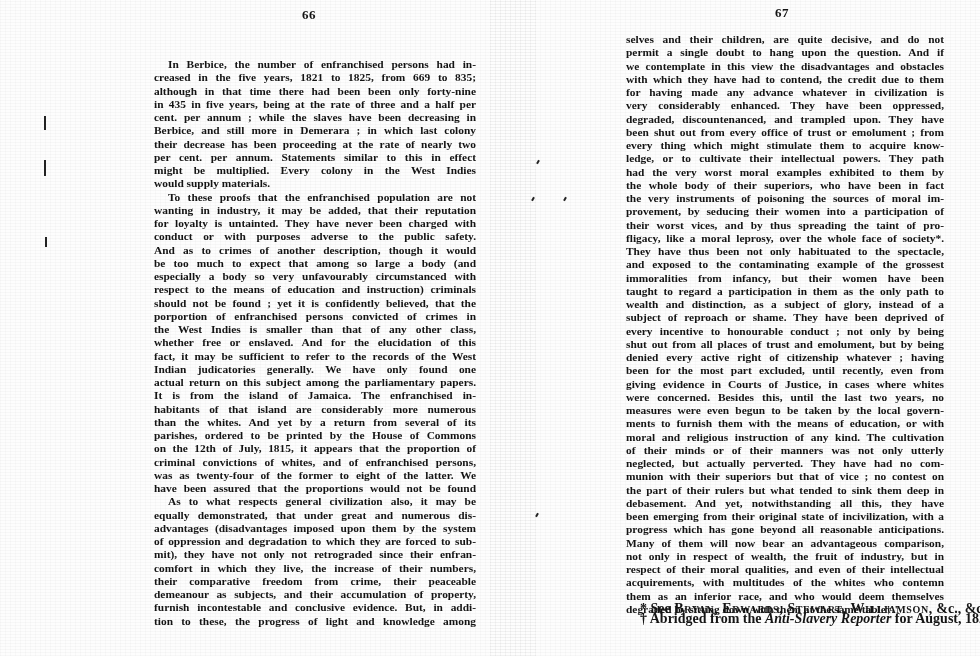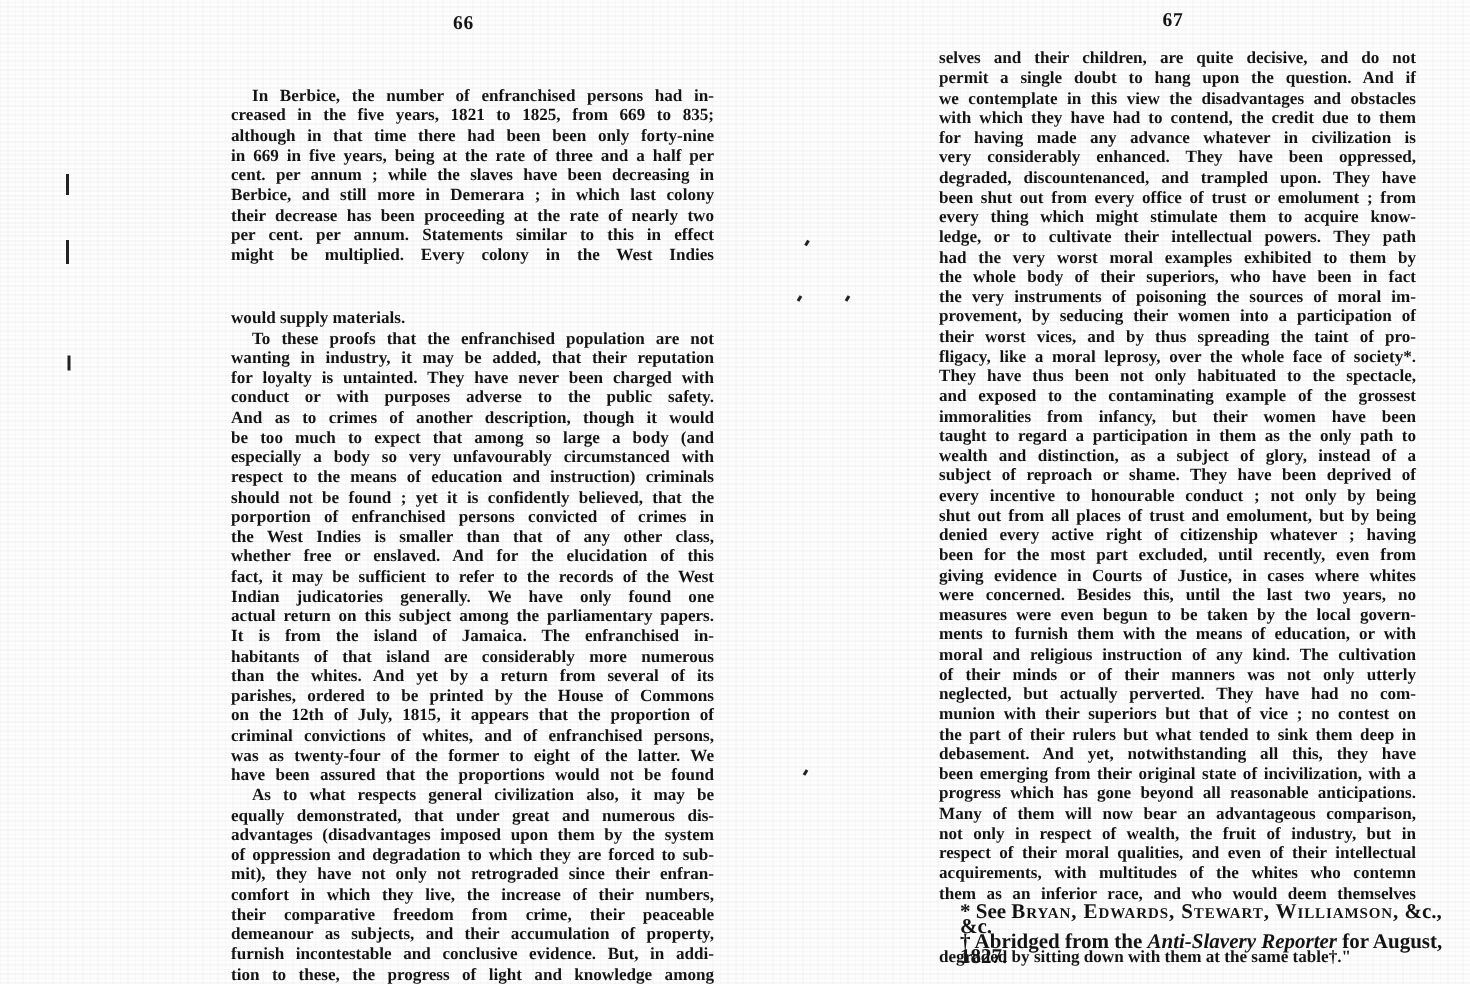--- a/index.html
+++ b/index.html
@@ -4,21 +4,21 @@
 <style>
   html, body { margin: 0; padding: 0; }
   body {
     width: 980px; height: 656px; overflow: hidden;
     background: #fdfdfd;
     position: relative;
     font-family: "Liberation Serif", "DejaVu Serif", serif;
     color: #141414;
   }
   .spread { position: absolute; inset: 0; }
-  .page { position: absolute; top: 0; bottom: 0; }
+  .page { position: absolute; top: 0; bottom: 0; padding-left: 46px; }
   .page-left { left: 0; width: 490px; }
   .page-right { left: 490px; width: 490px; }
   .scan-noise {
     position: absolute; inset: 0;
     background-image:
       repeating-linear-gradient(0deg, rgba(0,0,0,0.025) 0 1px, transparent 1px 3px),
       repeating-linear-gradient(90deg, rgba(0,0,0,0.02) 0 1px, transparent 1px 5px);
     pointer-events: none;
   }
   .page-number {
@@ -34,21 +34,21 @@
     font-weight: bold;
   }
   .line {
     display: block;
     white-space: nowrap;
     text-align: justify;
     text-align-last: justify;
     height: 13.25px;
     overflow: visible;
   }
-  .line.last { text-align-last: left; margin-top: 29px; }
+  .line.last { text-align-last: left; }
   .line.indent { padding-left: 14px; }
   .left-text { left: 154px; top: 58px; width: 322px; }
   .right-text { left: 136px; top: 33px; width: 318px; }
   .left-num { left: 302px; top: 7px; }
   .right-num { left: 285px; top: 5px; }
   .footnotes {
     position: absolute; left: 150px; top: 604px;
     font-size: 14px; line-height: 10px; font-weight: bold;
   }
   .footnotes .sc { font-variant: small-caps; letter-spacing: 0.6px; }
@@ -63,21 +63,21 @@
 
 <div class="spread">
 
   <div class="page page-left">
     <div class="scan-noise"></div>
     <div class="page-number left-num">66</div>
     <div class="text-block left-text" id="left-body">
         <span class="line indent">In Berbice, the number of enfranchised persons had in-</span>
         <span class="line">creased in the five years, 1821 to 1825, from 669 to 835;</span>
         <span class="line">although in that time there had been been only forty-nine</span>
-        <span class="line">in 669 in five years, being at the rate of three and a half per</span>
+        <span class="line">in 435 in five years, being at the rate of three and a half per</span>
         <span class="line">cent. per annum ;  while the slaves have been decreasing in</span>
         <span class="line">Berbice, and still more in Demerara ; in which last colony</span>
         <span class="line">their decrease has been proceeding at the rate of nearly two</span>
         <span class="line">per cent. per annum.  Statements similar to this in effect</span>
         <span class="line">might be multiplied.  Every colony in the West Indies</span>
         <span class="line last">would supply materials.</span>
         <span class="line indent">To these proofs that the enfranchised population are not</span>
         <span class="line">wanting in industry, it may be added, that their reputation</span>
         <span class="line">for loyalty is untainted.  They have never been charged with</span>
         <span class="line">conduct or with purposes adverse to the public safety.</span>

